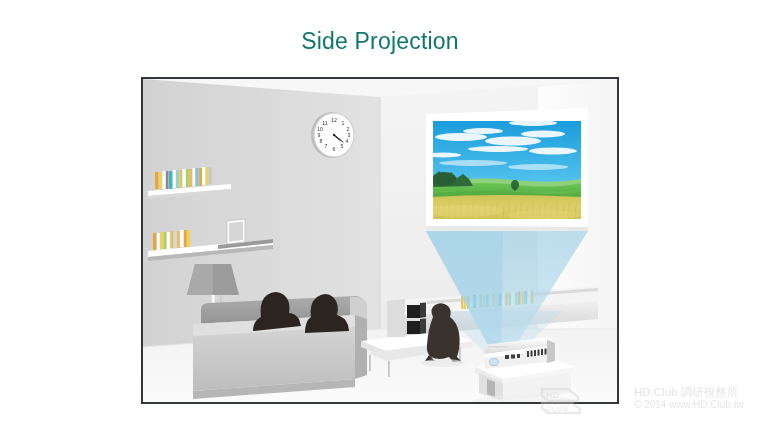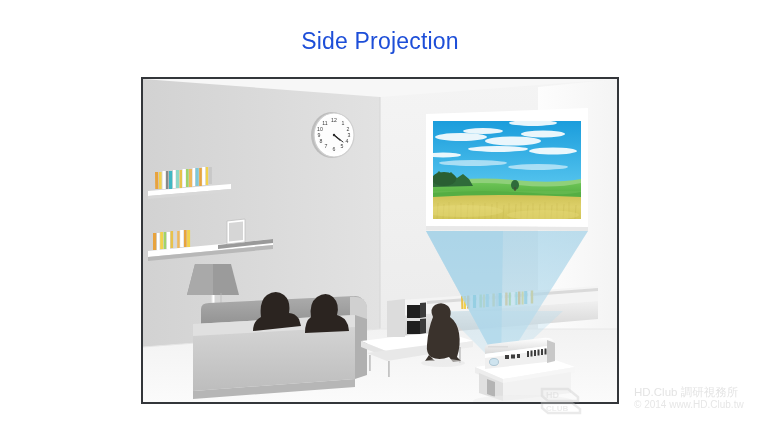--- a/index.html
+++ b/index.html
@@ -22,21 +22,21 @@
     background: #ffffff;
   }
   #slide-title {
     position: absolute;
     left: 0;
     top: 28px;
     width: 760px;
     text-align: center;
     font-size: 23px;
     font-weight: 400;
-    color: #1d4ed8;
+    color: #0f766e;
     letter-spacing: 0.2px;
     font-family: "Liberation Sans", sans-serif;
   }
   #illustration-frame {
     position: absolute;
     left: 141px;
     top: 77px;
     width: 478px;
     height: 327px;
     border: 2px solid #33363a;

